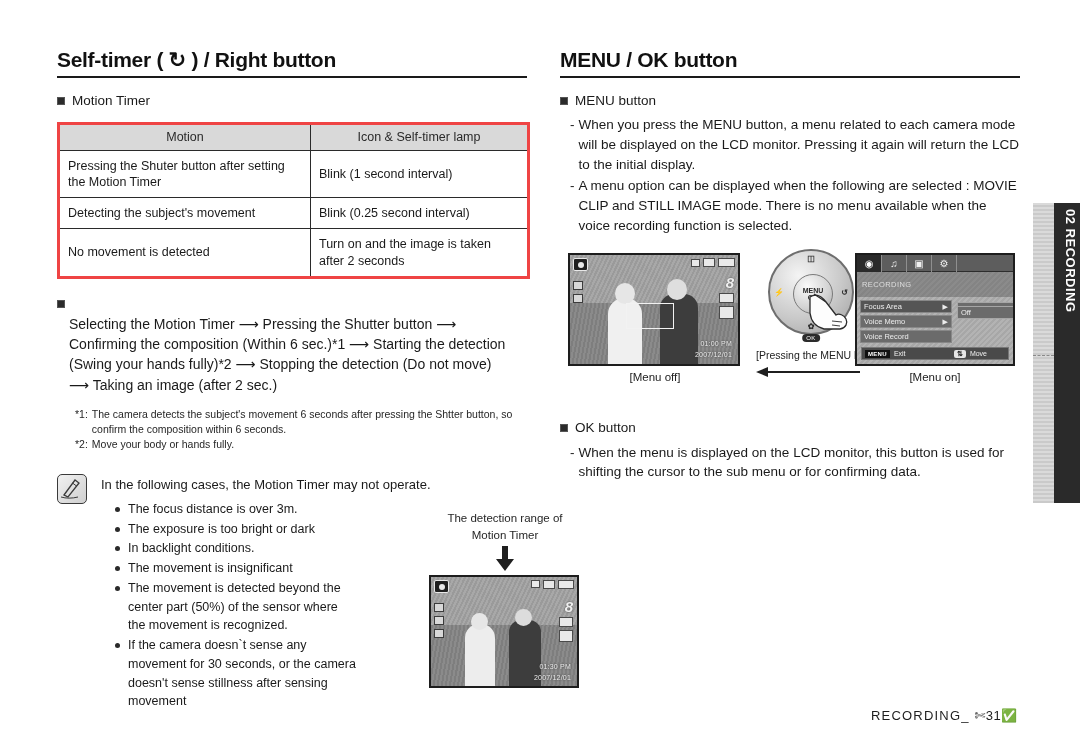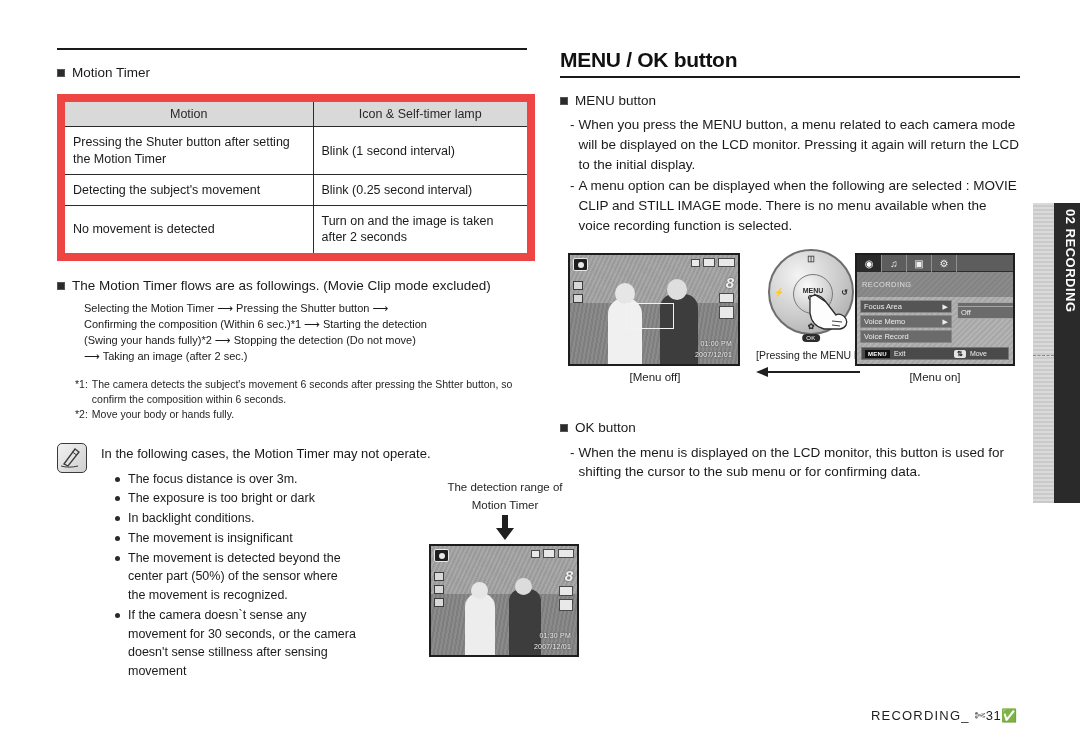--- a/index.html
+++ b/index.html
@@ -63,21 +63,21 @@
     margin-top: 5px;
     flex: 0 0 auto;
     border: 1px solid #555;
   }
   .sq-head .lbl { font-size: 13.5px; }
 
   
   table.motion-table {
     border-collapse: collapse;
     width: 470px;
-    border: 8px solid #ef4444;
+    border: 3px solid #ef4444;
     margin-top: 12px;
     table-layout: fixed;
   }
   table.motion-table th,
   table.motion-table td {
     border: 1px solid #2a2a2a;
     font-size: 12.5px;
     font-weight: normal;
     padding: 7px 8px;
     vertical-align: middle;
@@ -91,23 +91,23 @@
     color: #2a2a2a;
   }
   table.motion-table col.c1 { width: 252px; }
   table.motion-table col.c2 { width: 218px; }
 
   
   .flow-block {
     margin-top: 16px;
   }
   .flow-body {
-    font-size: 11px;
+    font-size: 14px;
     line-height: 1.45;
-    margin-left: 27px;
+    margin-left: 12px;
     margin-top: 6px;
   }
 
   
   .footnotes {
     margin-top: 12px;
     margin-left: 18px;
     font-size: 10.5px;
     line-height: 1.45;
     color: #262626;
@@ -418,20 +418,21 @@
   }
   .footer .pg { letter-spacing: 0.5px; }
 </style>
 </head>
 <body>
 
 <div class="page">
 
   <div class="col-left">
 
+    <h1 class="section-title">Self-timer ( ↻ ) / Right button</h1>
     <div class="title-rule"></div>
 
     <div class="sq-head">
       <span class="sq-marker"></span>
       <span class="lbl">Motion Timer</span>
     </div>
 
     <table class="motion-table">
       <colgroup>
           <col class="c1">
@@ -455,21 +456,20 @@
         <tr>
           <td>No movement is detected</td>
           <td>Turn on and the image is taken after 2 seconds</td>
         </tr>
       </tbody>
     </table>
 
     <div class="flow-block">
       <div class="sq-head">
         <span class="sq-marker"></span>
-        <span class="lbl">The Motion Timer flows are as followings. (Movie Clip mode excluded)</span>
       </div>
       <div class="flow-body">
         <div>Selecting the Motion Timer ⟶ Pressing the Shutter button ⟶</div>
         <div>Confirming the composition (Within 6 sec.)*1 ⟶ Starting the detection</div>
         <div>(Swing your hands fully)*2 ⟶ Stopping the detection (Do not move)</div>
         <div>⟶ Taking an image (after 2 sec.)</div>
       </div>
     </div>
 
     <div class="footnotes">

